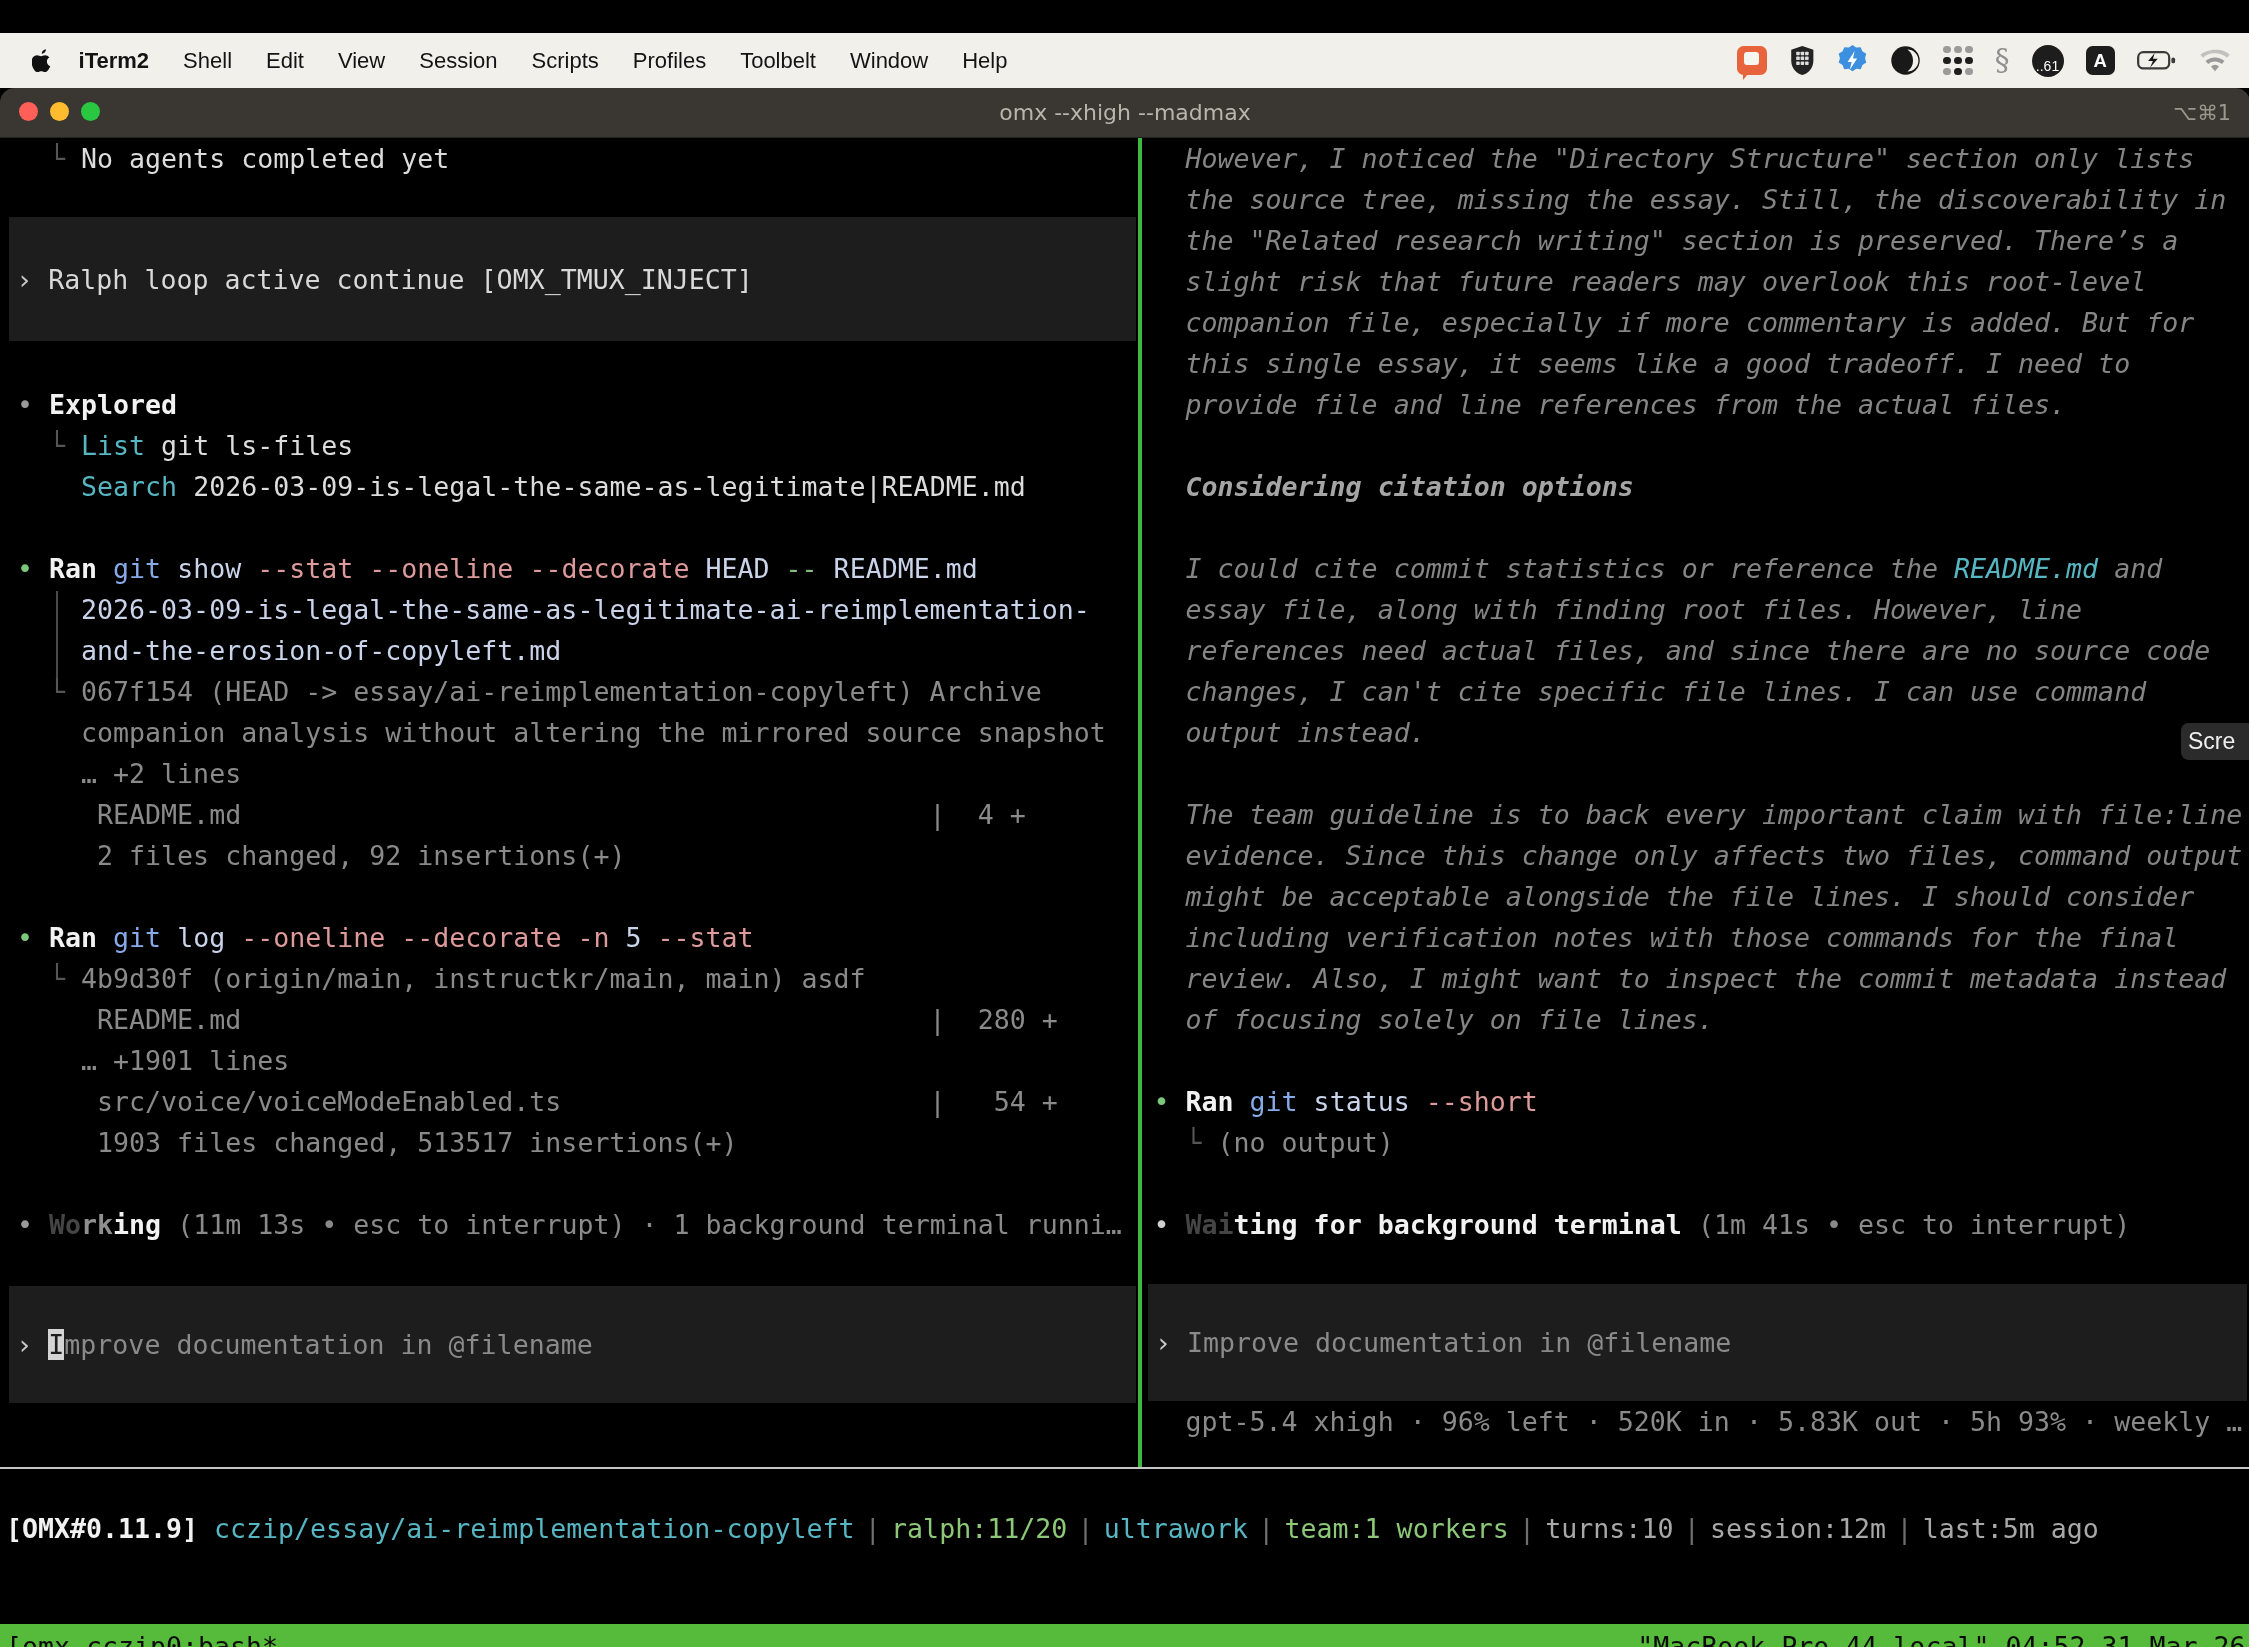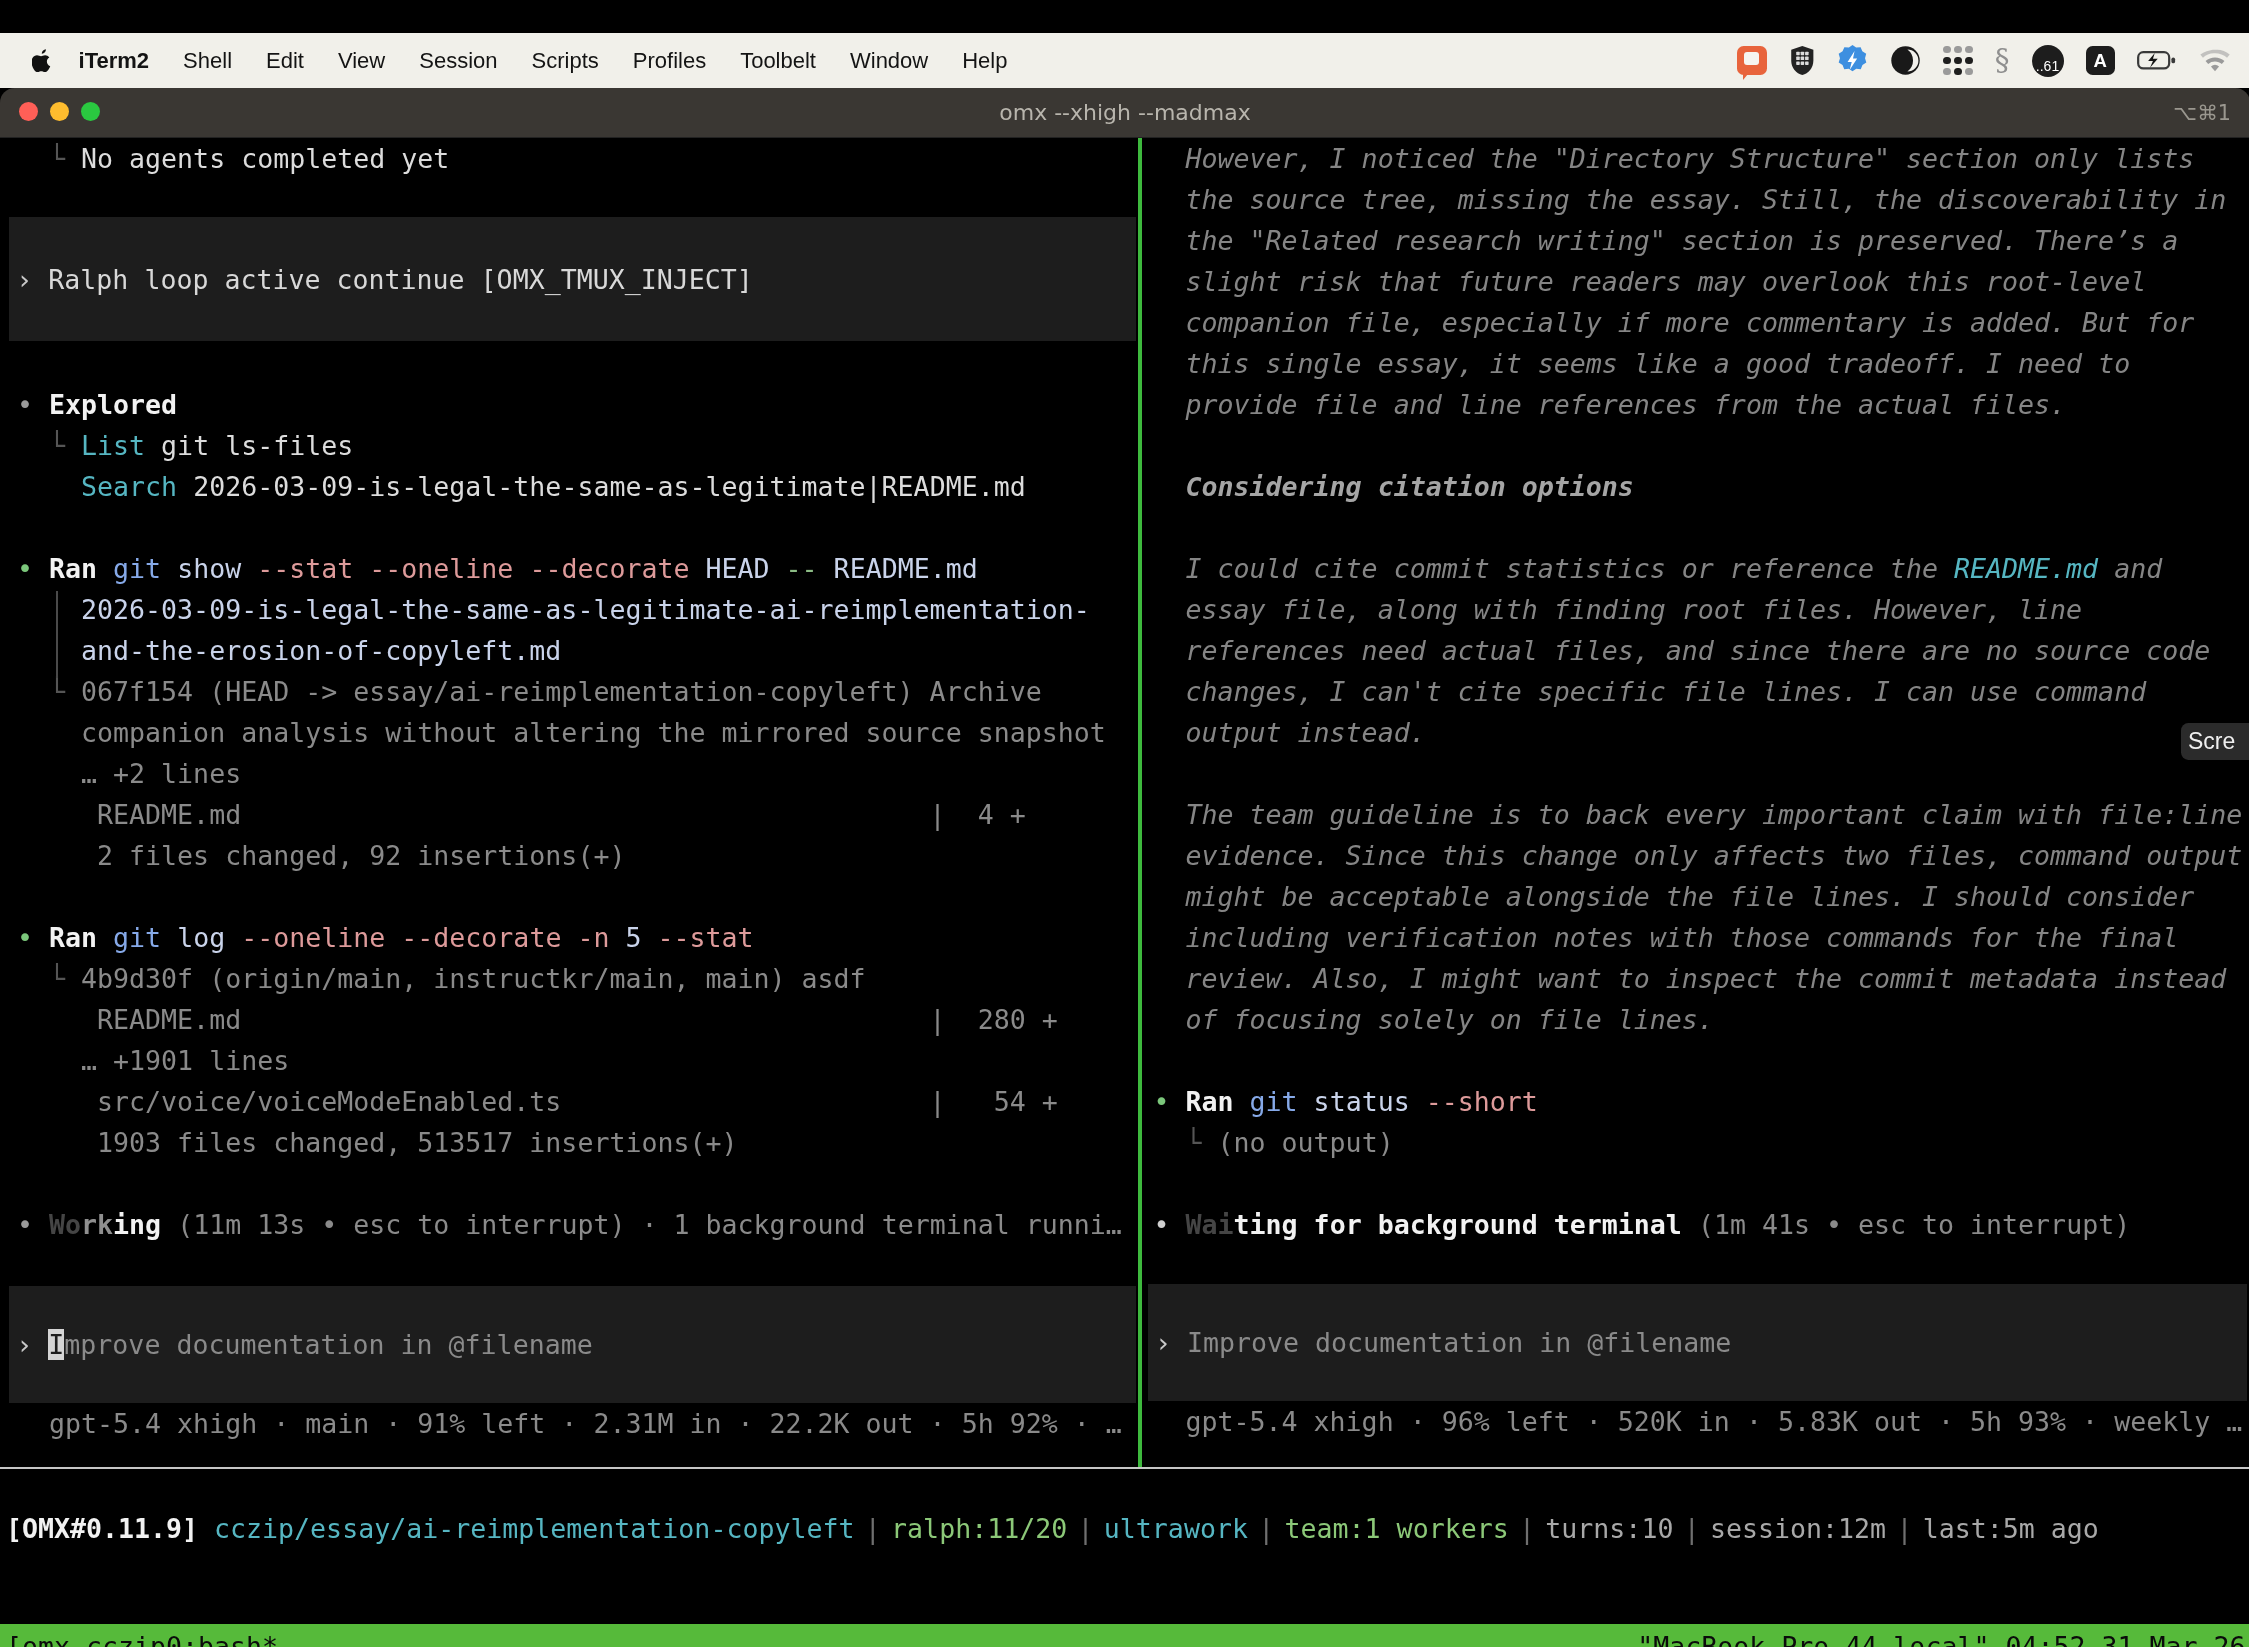--- a/index.html
+++ b/index.html
@@ -220,21 +220,20 @@
             <div class="trow"><span class="s-tree">  └ </span><span class="s-g">4b9d30f (origin/main, instructkr/main, main) asdf</span></div>
             <div class="trow"><span class="s-g">     README.md                                           |  280 +</span></div>
             <div class="trow"><span class="s-g">    … +1901 lines</span></div>
             <div class="trow"><span class="s-g">     src/voice/voiceModeEnabled.ts                       |   54 +</span></div>
             <div class="trow"><span class="s-g">     1903 files changed, 513517 insertions(+)</span></div>
             <div class="gap"></div>
             <div class="trow"><span class="s-gl">• </span><span class="s-dimb">Wo</span><span class="s-midb">rk</span><span class="s-wb">ing</span><span class="s-g"> (11m 13s • esc to interrupt) · 1 background terminal runni…</span></div>
             <div class="input-box" style="margin-top: 41px; height: 117px;">
               <div class="trow"><span class="s-prompt">› </span><span class="s-cur">I</span><span class="s-g">mprove documentation in @filename</span></div>
             </div>
-            <div class="trow"><span class="s-g">  gpt-5.4 xhigh · main · 91% left · 2.31M in · 22.2K out · 5h 92% · …</span></div>
           </div>
         <div class="pane-divider"></div>
         <div class="pane right">
             <div class="trow"><span class="s-it">  However, I noticed the "Directory Structure" section only lists</span></div>
             <div class="trow"><span class="s-it">  the source tree, missing the essay. Still, the discoverability in</span></div>
             <div class="trow"><span class="s-it">  the "Related research writing" section is preserved. There’s a</span></div>
             <div class="trow"><span class="s-it">  slight risk that future readers may overlook this root-level</span></div>
             <div class="trow"><span class="s-it">  companion file, especially if more commentary is added. But for</span></div>
             <div class="trow"><span class="s-it">  this single essay, it seems like a good tradeoff. I need to</span></div>
             <div class="trow"><span class="s-it">  provide file and line references from the actual files.</span></div>

